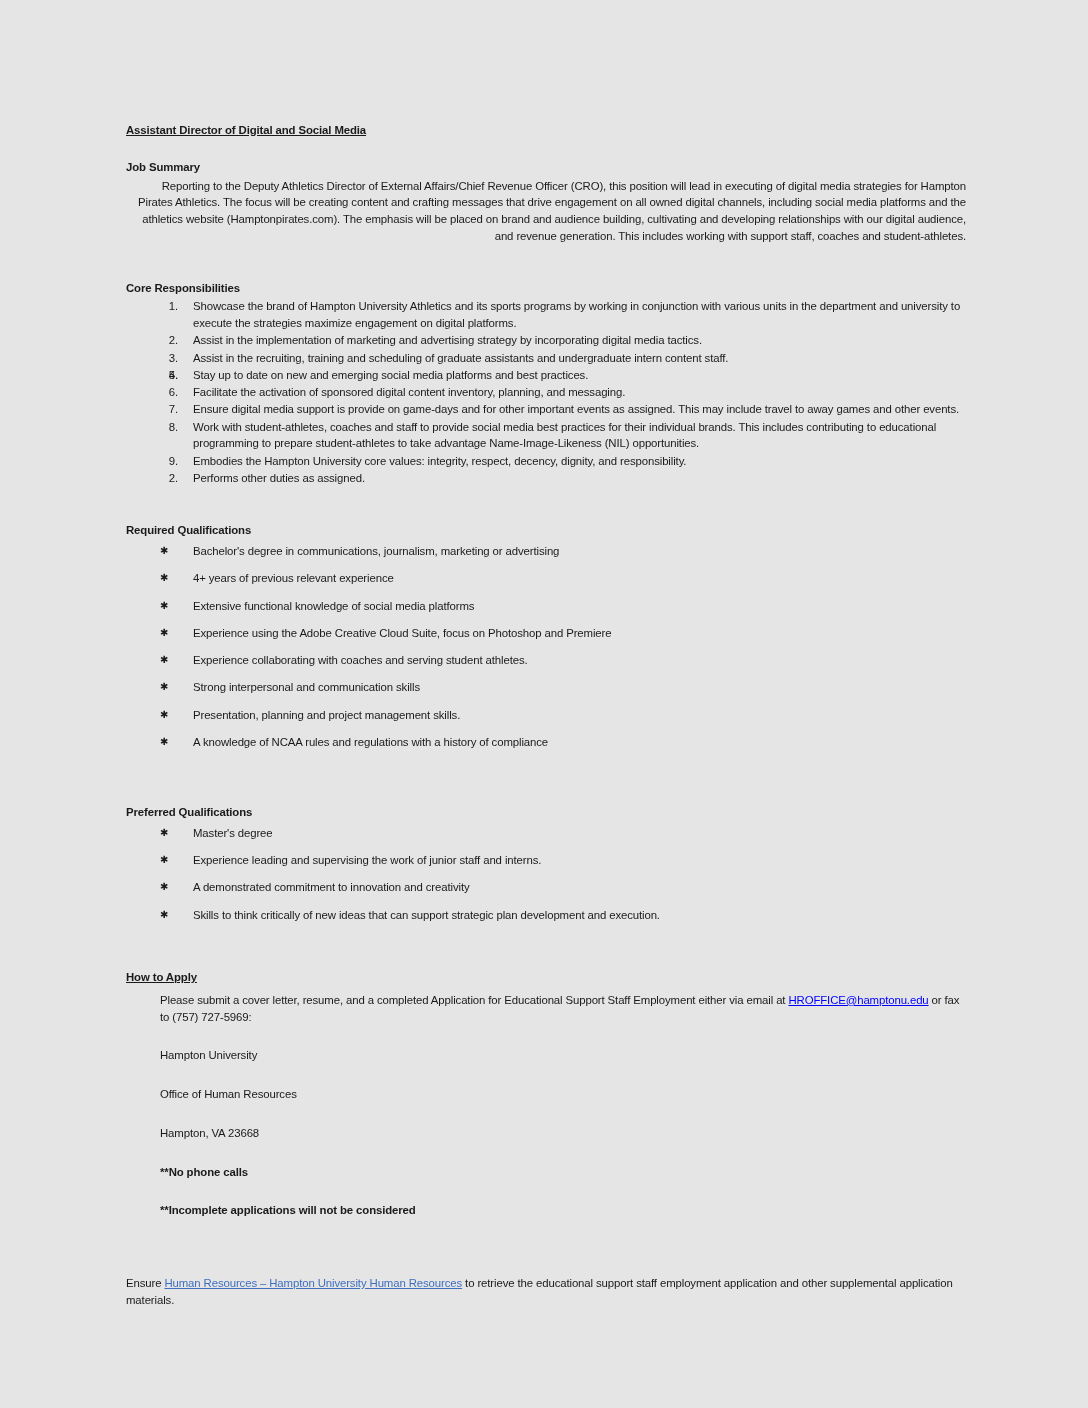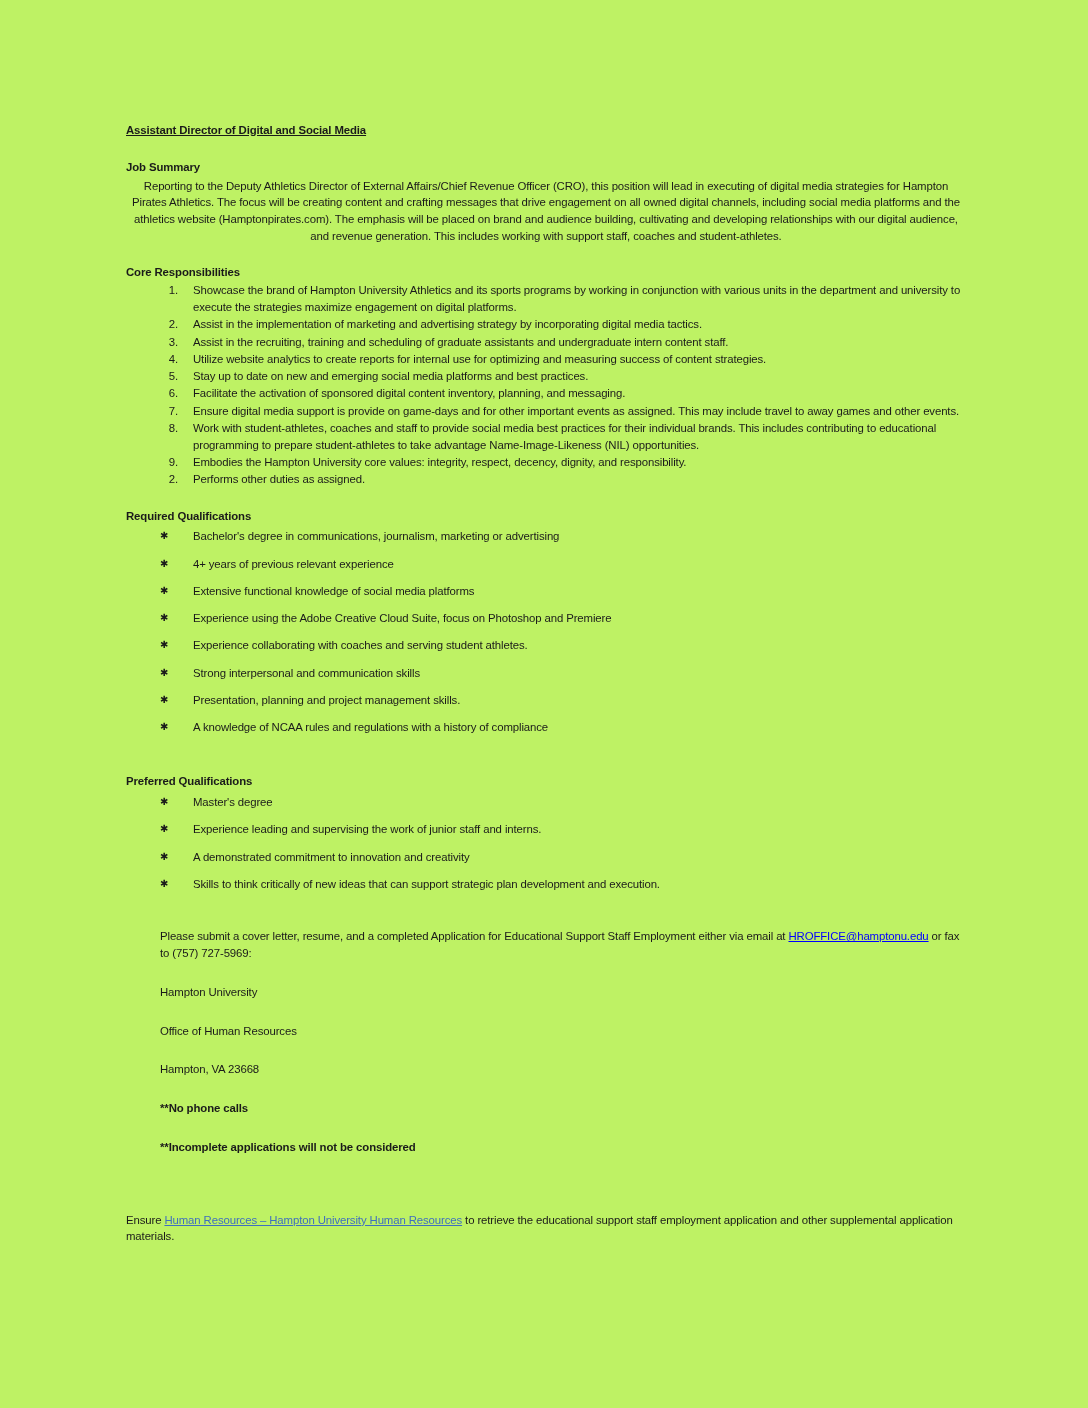--- a/index.html
+++ b/index.html
@@ -14,49 +14,49 @@
     color: #1a1a1a;
     position: relative;
     overflow: hidden;
   }
   .page {
     position: absolute;
     left: 0;
     top: 0;
     width: 1088px;
     height: 1408px;
-    background: #bef264;
+    background: #e5e5e5;
     box-sizing: border-box;
   }
   .doc {
     position: absolute;
     left: 126px;
     top: 122px;
     width: 840px;
     font-size: 11.4px;
     line-height: 1.47;
     letter-spacing: -0.12px;
   }
   .title {
     font-weight: bold;
     text-decoration: underline;
     font-size: 11.4px;
     margin: 0 0 20px 0;
   }
   .h-section {
     font-weight: bold;
     font-size: 11.4px;
-    margin: 0 0 2px 0;
+    margin: 16px 0 2px 0;
   }
   .h-section.underlined {
     text-decoration: underline;
   }
   p.para {
     margin: 0;
-    text-align: center;
+    text-align: right;
   }
   .gap-md { height: 19px; }
   .gap-lg { height: 27px; }
 
   ol.numbered {
     margin: 2px 0 0 0;
     padding: 0;
     list-style: none;
   }
   ol.numbered > li {
@@ -128,21 +128,21 @@
     <div class="h-section">Job Summary</div>
     <p class="para">Reporting to the Deputy Athletics Director of External Affairs/Chief Revenue Officer (CRO), this position will lead in executing of digital media strategies for Hampton Pirates Athletics. The focus will be creating content and crafting messages that drive engagement on all owned digital channels, including social media platforms and the athletics website (Hamptonpirates.com). The emphasis will be placed on brand and audience building, cultivating and developing relationships with our digital audience, and revenue generation. This includes working with support staff, coaches and student-athletes.</p>
 
     <div class="gap-md"></div>
 
     <div class="h-section">Core Responsibilities</div>
     <ol class="numbered">
       <li><span class="num">1.</span><span>Showcase the brand of Hampton University Athletics and its sports programs by working in conjunction with various units in the department and university to execute the strategies maximize engagement on digital platforms.</span></li>
       <li><span class="num">2.</span><span>Assist in the implementation of marketing and advertising strategy by incorporating digital media tactics.</span></li>
       <li><span class="num">3.</span><span>Assist in the recruiting, training and scheduling of graduate assistants and undergraduate intern content staff.</span></li>
-      <li><span class="num">4.</span><span>Utilize website analytics to create reports for internal use for optimizing and measuring success of content strategies.</span></li>
+      <li><span class="num">4.</span></li>
       <li><span class="num">5.</span><span>Stay up to date on new and emerging social media platforms and best practices.</span></li>
       <li><span class="num">6.</span><span>Facilitate the activation of sponsored digital content inventory, planning, and messaging.</span></li>
       <li><span class="num">7.</span><span>Ensure digital media support is provide on game-days and for other important events as assigned. This may include travel to away games and other events.</span></li>
       <li><span class="num">8.</span><span>Work with student-athletes, coaches and staff to provide social media best practices for their individual brands. This includes contributing to educational programming to prepare student-athletes to take advantage Name-Image-Likeness (NIL) opportunities.</span></li>
       <li><span class="num">9.</span><span>Embodies the Hampton University core values: integrity, respect, decency, dignity, and responsibility.</span></li>
       <li><span class="num">2.</span><span>Performs other duties as assigned.</span></li>
     </ol>
 
     <div class="gap-md"></div>
 
@@ -163,20 +163,21 @@
     <div class="h-section">Preferred Qualifications</div>
     <ul class="bulleted">
       <li><span class="star">✱</span><span>Master's degree</span></li>
       <li><span class="star">✱</span><span>Experience leading and supervising the work of junior staff and interns.</span></li>
       <li><span class="star">✱</span><span>A demonstrated commitment to innovation and creativity</span></li>
       <li><span class="star">✱</span><span>Skills to think critically of new ideas that can support strategic plan development and execution.</span></li>
     </ul>
 
     <div class="gap-md"></div>
 
+    <div class="h-section underlined">How to Apply</div>
 
     <div class="apply-block">
       <p><span>Please submit a cover letter, resume, and a completed Application for Educational Support Staff Employment either via email at </span><a class="link" href="#">HROFFICE@hamptonu.edu</a><span> or fax to (757) 727-5969:</span></p>
       <p>Hampton University</p>
       <p>Office of Human Resources</p>
       <p>Hampton, VA 23668</p>
       <p class="italic-note">**No phone calls</p>
       <p class="italic-note">**Incomplete applications will not be considered</p>
     </div>
 

